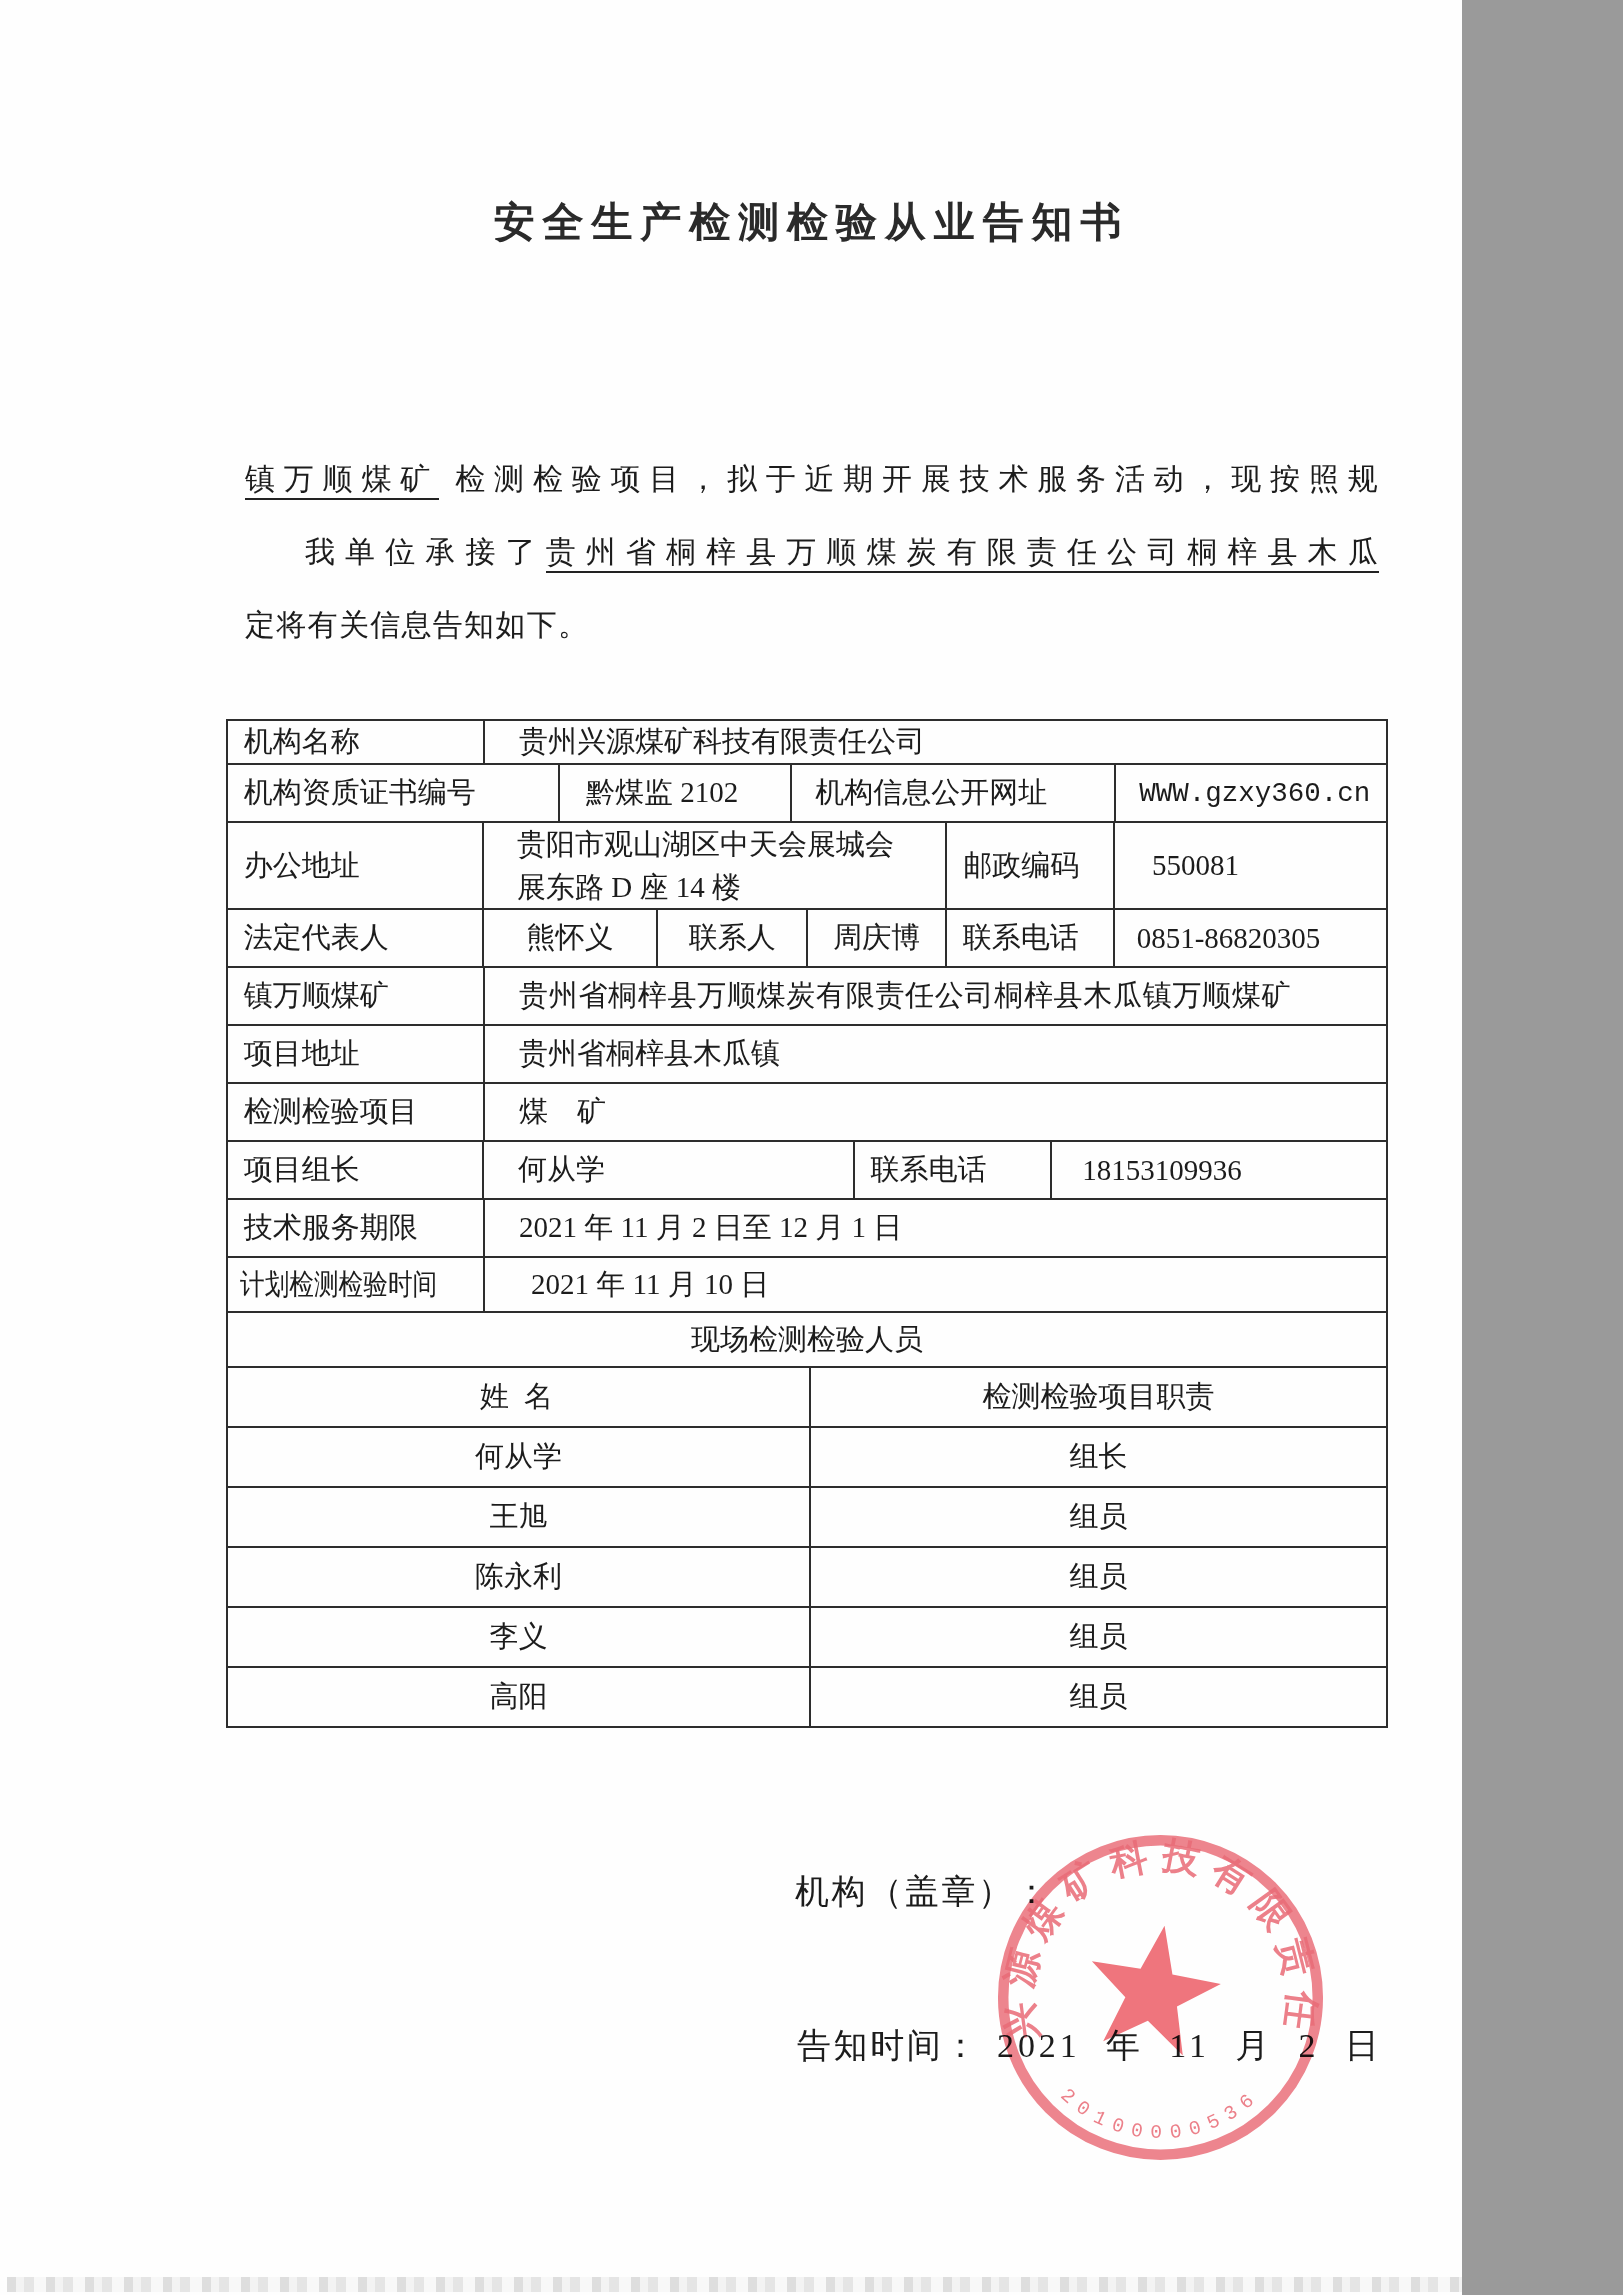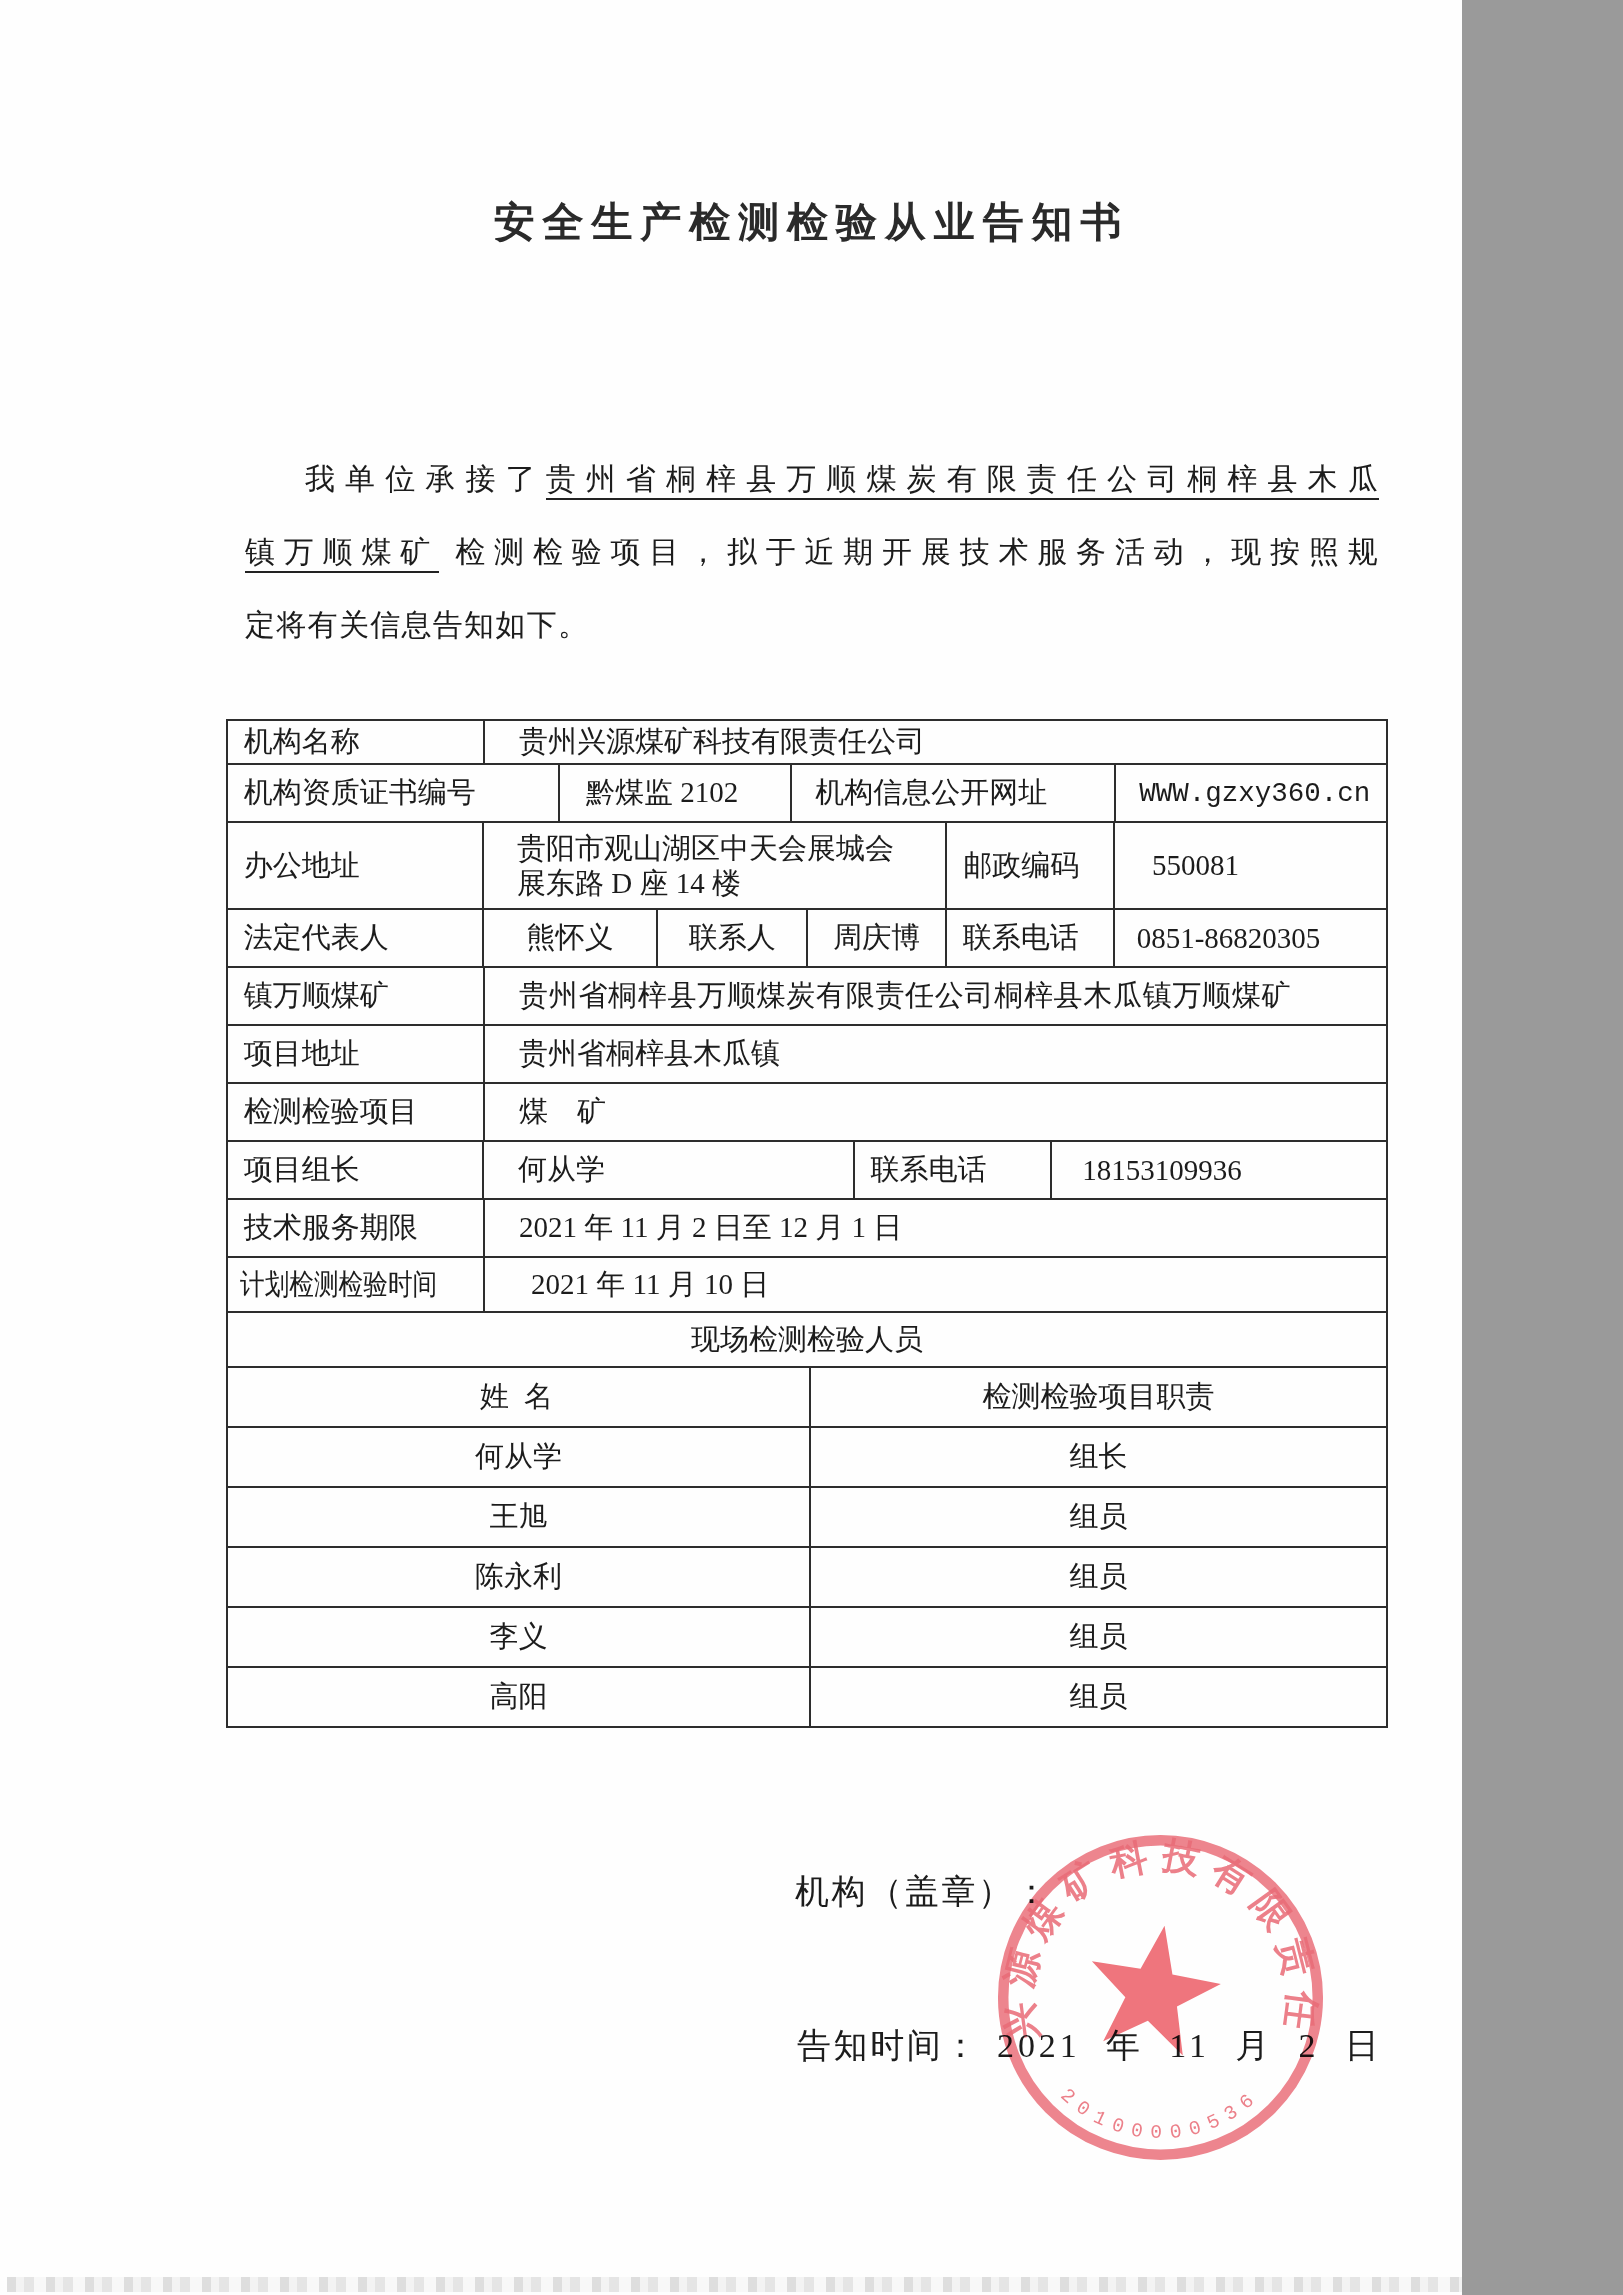--- a/index.html
+++ b/index.html
@@ -32,21 +32,21 @@
     font-size:29px;
   }
   .row{display:flex;box-sizing:border-box;border-top:2.6px solid #2d2d2d;}
   .row:first-child{border-top:none;}
   .cell{
     box-sizing:border-box;border-left:2px solid #2d2d2d;
     display:flex;align-items:center;padding:3.9px 7.9px 3.9px 15.7px;
     overflow:hidden;white-space:nowrap;
   }
   .cell:first-child{border-left:none;}
-  .cell.wrap{white-space:normal;line-height:35px;}
+  .cell.wrap{white-space:normal;line-height:43px;}
   .cell.val{padding-left:34px;}
   .cell.ctr{justify-content:center;padding-left:7.9px;}
   .cell.squeeze > span{transform:scaleX(.85);transform-origin:left center;white-space:nowrap;}
   .cell.head{justify-content:center;padding-left:7.9px;}
   
   .seal-line{position:absolute;left:795px;top:1869px;font-size:34px;letter-spacing:2.6px;}
   .notice-line{position:absolute;left:797px;top:2023px;font-size:34px;letter-spacing:2.6px;}
   .notice-line .date{margin-left:17px;word-spacing:13px;letter-spacing:3.9px;}
   
   .stamp{
@@ -62,25 +62,25 @@
 </style>
 </head>
 <body>
 
 <div class="page">
 
   <div class="doc-title">安全生产检测检验从业告知书</div>
 
 
   <div class="para">
+    <div class="ln">
+      <span class="uline">镇万顺煤矿</span><span>  检测检验项目，拟于近期开展技术服务活动，现按照规</span>
+    </div>
     <div class="ln first">
       <span>我单位承接了</span><span class="uline">贵州省桐梓县万顺煤炭有限责任公司桐梓县木瓜</span>
-    </div>
-    <div class="ln">
-      <span class="uline">镇万顺煤矿</span><span>  检测检验项目，拟于近期开展技术服务活动，现按照规</span>
     </div>
     <div class="ln last">定将有关信息告知如下。</div>
   </div>
 
   <div class="tbl">
 
     <div class="row" style="height:42px">
       <div class="cell" style="width:255px">机构名称</div>
       <div class="cell val" style="flex:1">贵州兴源煤矿科技有限责任公司</div>
     </div>

